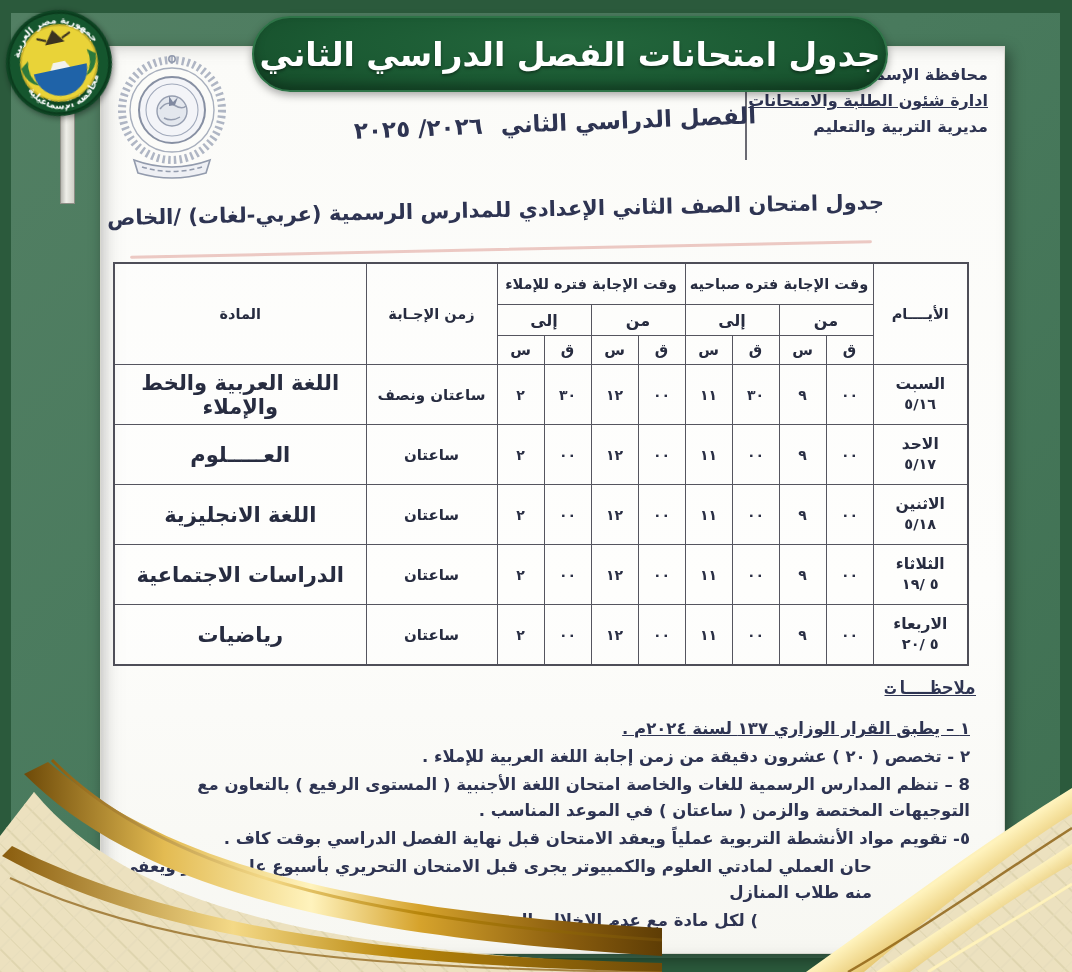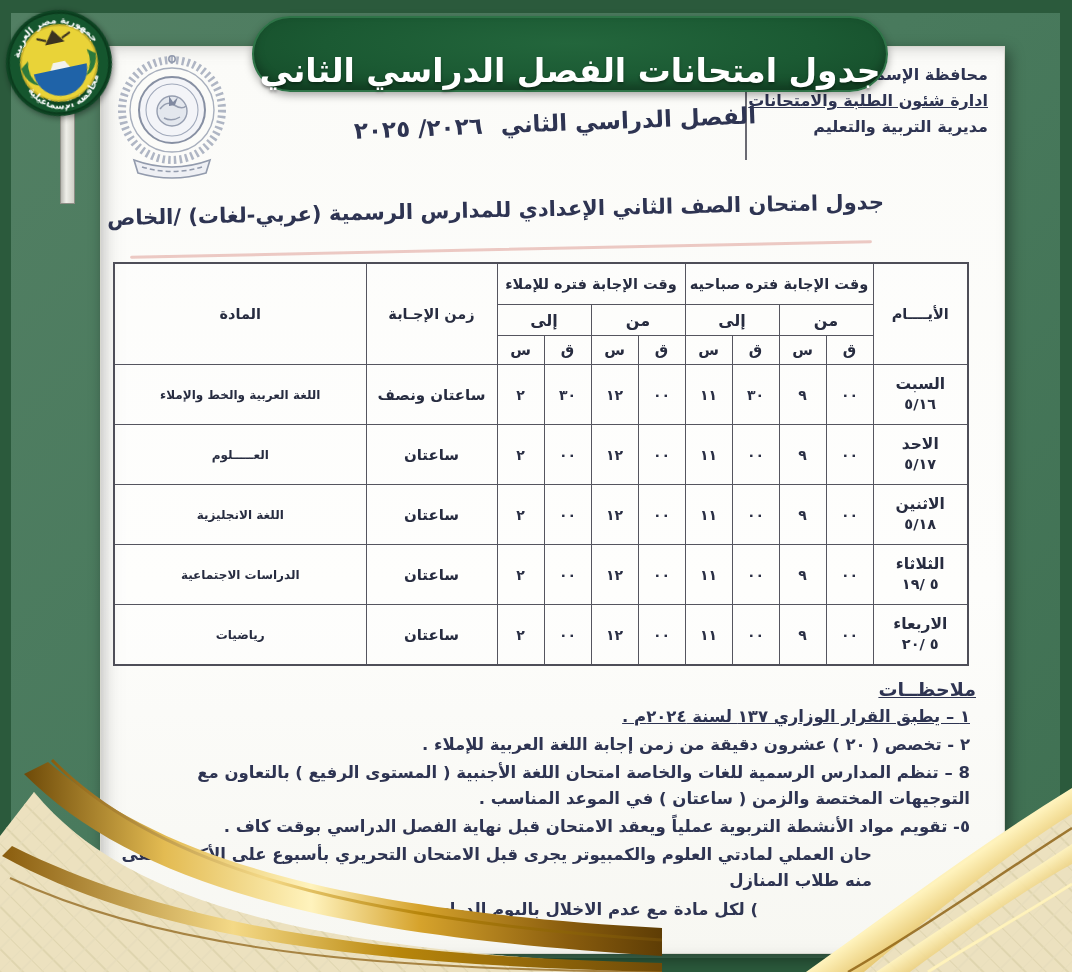--- a/index.html
+++ b/index.html
@@ -10,21 +10,21 @@
   
   .paper{position:absolute;left:100px;top:46px;width:903px;height:906px;
          background:linear-gradient(180deg,#fbfbf8 0%,#fdfdfb 60%,#f7f7f2 100%);
          border:1px solid #d8d8cf;
          box-shadow:4px 5px 14px rgba(0,0,0,.42), inset 12px 0 22px -14px rgba(90,90,90,.55), inset 0 10px 18px -14px rgba(120,120,120,.5);}
   
   .banner{position:absolute;left:252px;top:16px;width:632px;height:72px;z-index:7;
           background:radial-gradient(ellipse at 50% 35%,#23663c 0%,#1b5a33 55%,#144a28 100%);
           border-radius:40px;border:2px solid #2f7448;
           box-shadow:0 3px 8px rgba(0,0,0,.35), inset 0 -6px 10px rgba(0,0,0,.25);
-          display:flex;align-items:flex-end;justify-content:center;}
+          display:flex;align-items:center;justify-content:center;}
   .banner span{color:#ffffff;font-size:33px;font-weight:bold;letter-spacing:.5px;
           text-shadow:0 2px 3px rgba(0,0,0,.4);direction:rtl;}
   
   .gov-logo{position:absolute;left:5px;top:9px;width:108px;height:108px;z-index:8;
             transform:rotate(-12deg);filter:drop-shadow(1px 2px 3px rgba(0,0,0,.45));}
   .logo-pole{position:absolute;left:60px;top:112px;width:13px;height:90px;z-index:6;
              background:linear-gradient(90deg,#b9b9b2,#efefe9 40%,#cfcfc6);border:1px solid #8d8d85;}
   
   .seal{position:absolute;left:112px;top:52px;width:120px;height:132px;z-index:3;opacity:.92;}
   
@@ -49,26 +49,26 @@
              padding:0;font-weight:bold;background:rgba(255,255,255,.35);}
   table.exam tr.h1 th{height:40px;font-size:14.5px;}
   table.exam tr.h2 th{height:30px;font-size:16px;margin-left:19px;}
   table.exam tr.h3 th{height:28px;font-size:15px;}
   table.exam th.big{font-size:16.5px;}
   table.exam td{height:59px;}
   td.day-cell{font-size:15.5px;line-height:1.35;}
   td.day-cell .date{font-size:14.5px;letter-spacing:1px;}
   td.num-cell{font-size:14px;letter-spacing:1px;color:#2a2f45;}
   td.dur-cell{font-size:15px;margin-left:12px;}
-  td.subj-cell{font-size:12px;}
+  td.subj-cell{font-size:21px;}
   
   .notes{position:absolute;left:116px;top:674px;width:860px;z-index:3;direction:rtl;text-align:right;
          color:#2e3452;font-weight:bold;font-size:16.5px;line-height:1.58;}
-  .notes .heading{font-size:19px;text-decoration:underline;letter-spacing:1px;margin-bottom:0;
-         padding-left:6px;display:inline-block;}
+  .notes .heading{font-size:19px;text-decoration:underline;letter-spacing:1px;margin-bottom:12px;
+         padding-left:6px;display:inline-block;font-family:Liberation Mono, monospace;}
   .notes .note-line{margin-bottom:2px;padding-right:6px;}
   .notes .note-underline{text-decoration:underline;text-align:right;}
   .notes .indent-1{padding-right:104px;}
   .notes .indent-2{padding-right:218px;}
   
   .gold-left{position:absolute;left:0;top:758px;width:662px;height:214px;z-index:9;pointer-events:none;}
   .gold-right{position:absolute;left:778px;top:788px;width:294px;height:184px;z-index:9;pointer-events:none;}
 </style>
 </head>
 <body>

